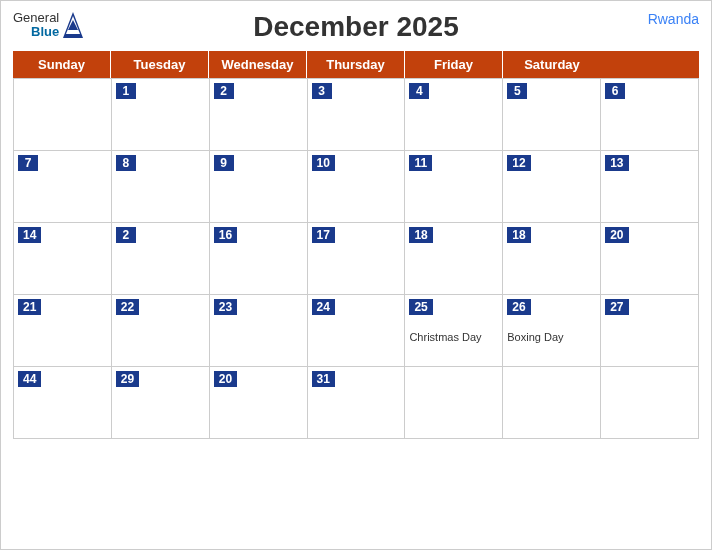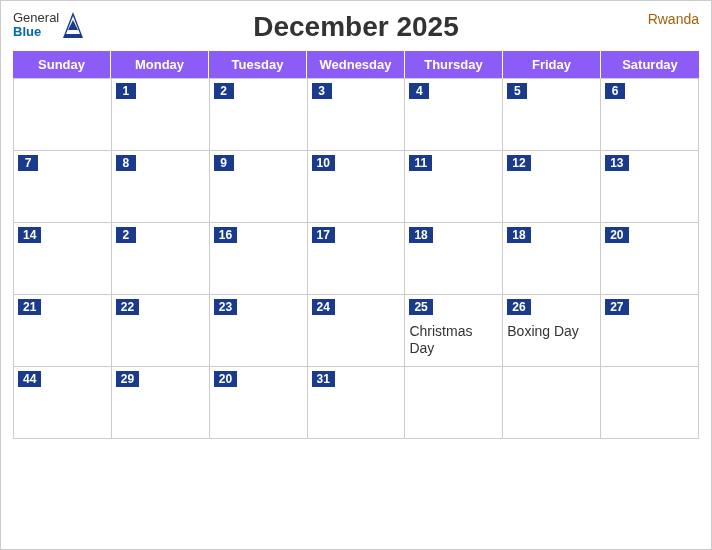--- a/index.html
+++ b/index.html
@@ -54,26 +54,26 @@
       font-size: 28px;
       font-weight: bold;
       color: #333;
       text-align: right;
     }
     .country-label {
       position: absolute;
       right: 0;
       top: 0;
       font-size: 14px;
-      color: #a16207;
+      color: #3b82f6;
     }
     .day-headers {
       display: grid;
       grid-template-columns: repeat(7, 1fr);
-      background: #8b5cf6;
+      background: #c2410c;
       color: white;
       font-weight: bold;
       font-size: 13px;
     }
     .day-header {
       text-align: center;
       padding: 6px 0;
       border-right: 1px solid #fff;
     }
     .day-header:last-child {
@@ -100,56 +100,55 @@
       color: #1a3a8c;
       background: #1a3a8c;
       color: white;
       padding: 1px 5px;
       display: inline-block;
       min-width: 20px;
       text-align: center;
       margin-bottom: 2px;
     }
     .holiday-label {
-      font-size: 14px;
+      font-size: 11px;
       color: #333;
-      margin-top: 6px;
+      margin-top: 14px;
       line-height: 1.2;
     }
     .empty-cell {
       background: #fff;
     }
   </style>
 </head>
 <body>
 
 <div class="calendar">
   <div class="cal-header">
     <div class="logo-area">
       <div class="logo-wrapper">
-        <div style="display:flex;flex-direction:column;">
+        <div style="display:flex;flex-direction:column;align-items:flex-end;">
           <span class="logo-text-general">General</span>
           <span class="logo-text-blue">Blue</span>
         </div>
         <div style="position:relative;width:20px;height:26px;">
           <svg width="20" height="26" viewBox="0 0 20 26">
             <polygon points="10,0 20,26 0,26" fill="#1a3a8c"></polygon>
             <polygon points="10,4 17,22 3,22" fill="white"></polygon>
             <polygon points="10,8 15,18 5,18" fill="#1a3a8c"></polygon>
           </svg>
         </div>
       </div>
     </div>
     <h1 class="month-title">December 2025</h1>
     <div class="country-label">Rwanda</div>
   </div>
 
   <div class="day-headers">
   <div class="day-header">Sunday</div>
-      <div class="day-header">Monday</div>
       <div class="day-header">Tuesday</div>
       <div class="day-header">Wednesday</div>
       <div class="day-header">Thursday</div>
       <div class="day-header">Friday</div>
       <div class="day-header">Saturday</div>
     </div>
 
   <div class="calendar-grid">
   <div class="cal-cell empty-cell"></div>
       <div class="cal-cell"><span class="date-num">1</span></div>

